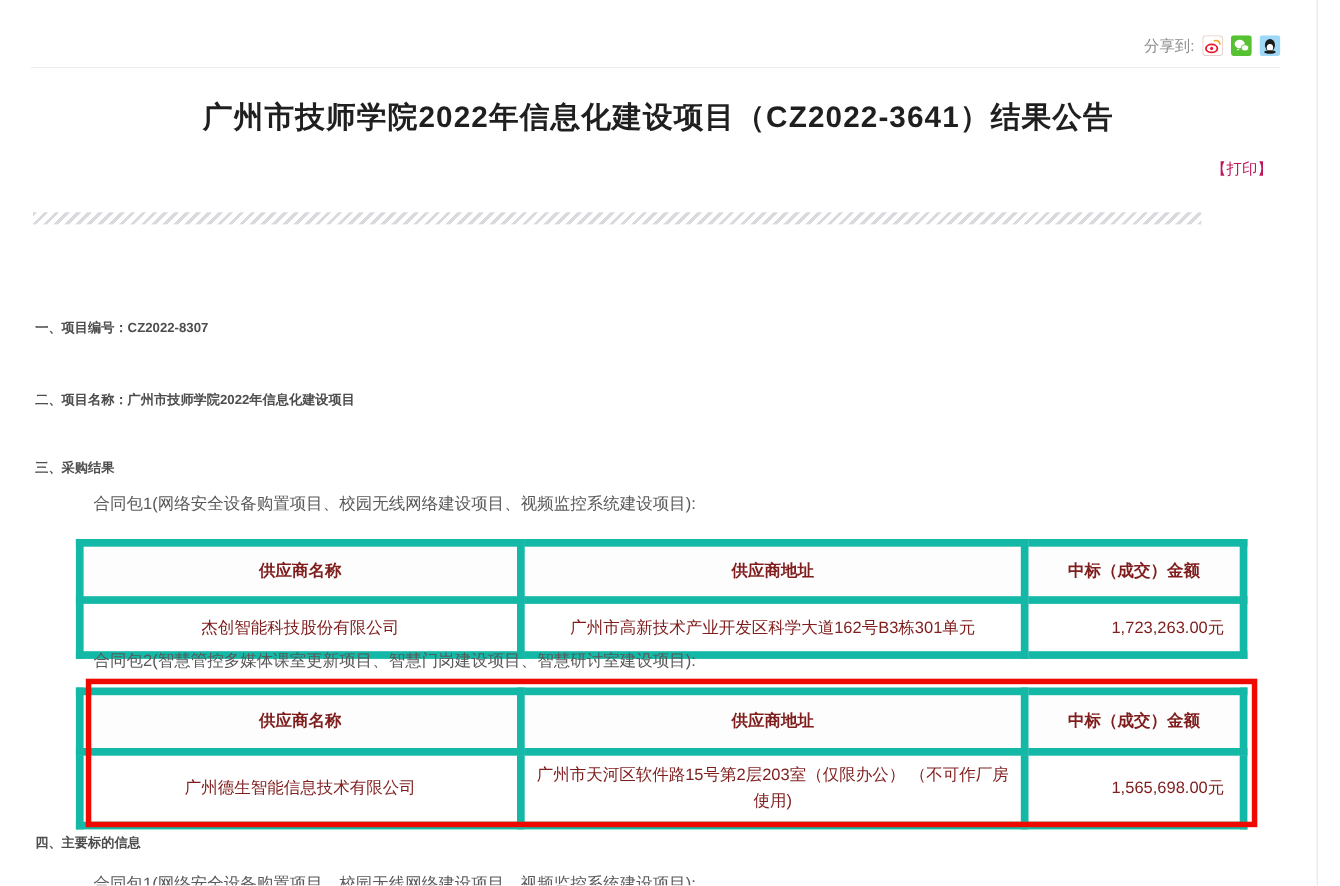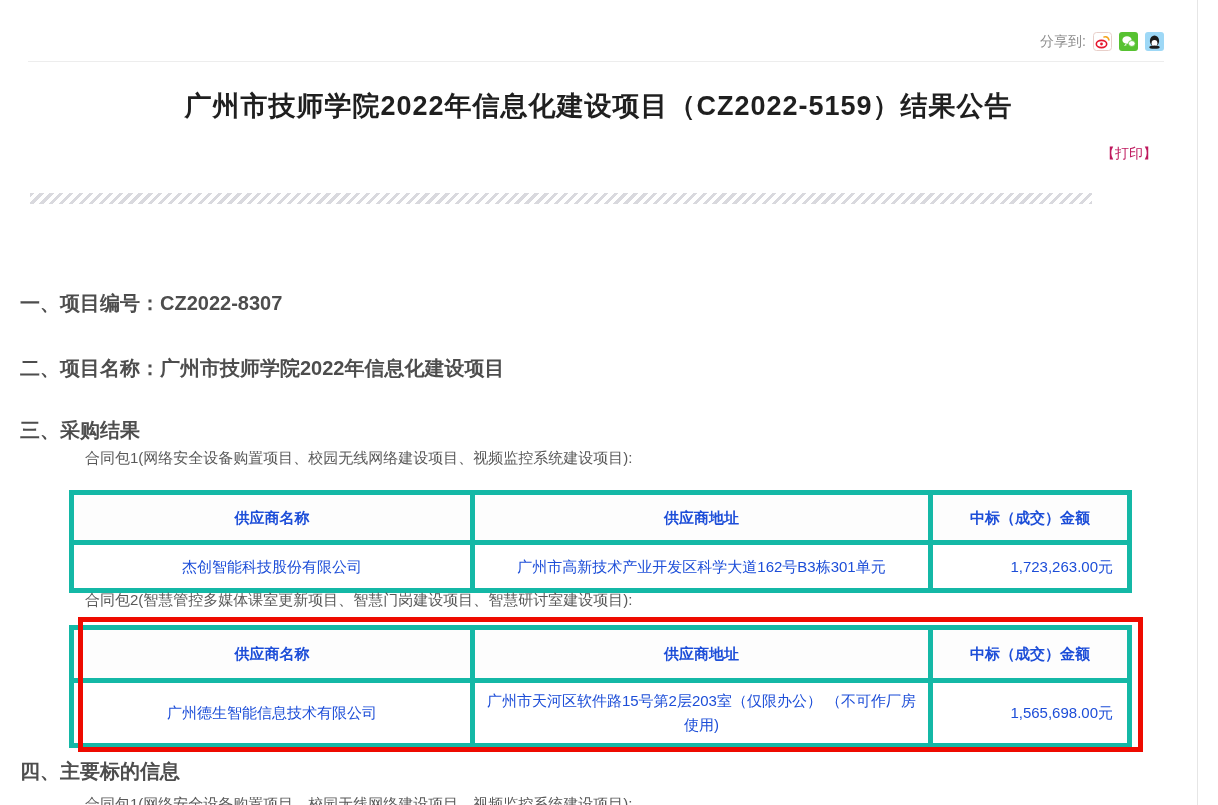--- a/index.html
+++ b/index.html
@@ -14,28 +14,28 @@
   .meta-divider{top:61px;left:28px;width:1136px;border-top:1px solid #ededed;}
   .share{top:32px;left:1040px;display:flex;align-items:flex-end;gap:7px;font-size:14px;color:#8c8c8c;}
   .share svg{display:block;cursor:pointer;}
   
   .title{top:88px;left:0;width:1197px;text-align:center;font-size:27px;font-weight:700;color:#1f1f1f;letter-spacing:1px;}
   .print{top:145px;left:1101px;font-size:14px;color:#be185d;cursor:pointer;}
   
   .hatch{top:193px;left:30px;width:1062px;height:11px;
     background:repeating-linear-gradient(135deg,#d9d9de 0 3px,#ffffff 3px 7px);}
   
-  .sec{left:20px;font-size:20px;font-weight:700;color:#4d4d4d;}
+  .sec{left:32px;font-size:12px;font-weight:700;color:#4d4d4d;}
   .sec1{top:290px;} .sec2{top:355px;} .sec3{top:417px;} .sec4{top:758px;}
   .pkg{left:85px;font-size:15px;color:#595959;}
   .pkg1{top:449px;} .pkg2{top:591px;}
   .cutline{top:794px;left:85px;font-size:15px;color:#595959;line-height:20px;}
   
   table.result{border-collapse:collapse;table-layout:fixed;width:1058px;background:#fff;}
-  table.result td{border:5px solid #14b8a6;font-size:15px;color:#1d4ed8;text-align:center;
+  table.result td{border:7px solid #14b8a6;font-size:15px;color:#7f1d1d;text-align:center;
     padding:4px 8px;line-height:24px;overflow:hidden;}
   table.result td.hdr{font-weight:700;background:#fdfdfd;font-size:15px;}
   table.result td.money{text-align:right;padding-right:14px;margin-top:16px;}
   .t1{top:490px;left:69px;}
   .t2{top:625px;left:69px;}
   .t1 td.hdr{height:37px;} .t1 td.body-cell{height:35px;}
   .t2 td.hdr{height:40px;} .t2 td.body-cell{height:52px;}
   
   .red-rect{top:617px;left:78px;width:1065px;height:135px;box-sizing:border-box;
     border:5px solid #ee0a00;background:transparent;pointer-events:none;z-index:6;}
@@ -64,21 +64,21 @@
     </svg>
     <svg width="19" height="19" viewBox="0 0 19 19">
       <rect x="0" y="0" width="19" height="19" rx="3" fill="#9ed8f6"></rect>
       <ellipse cx="9.5" cy="9" rx="4.6" ry="5.6" fill="#1b1b1b"></ellipse>
       <ellipse cx="9.5" cy="11.2" rx="2.9" ry="3.2" fill="#ffffff"></ellipse>
       <ellipse cx="9.5" cy="15.2" rx="5.2" ry="1.6" fill="#1b1b1b"></ellipse>
     </svg>
   </div>
   <div class="abs meta-divider"></div>
 
-  <div class="abs title">广州市技师学院2022年信息化建设项目（CZ2022-5159）结果公告</div>
+  <div class="abs title">广州市技师学院2022年信息化建设项目（CZ2022-3641）结果公告</div>
   <div class="abs print">【打印】</div>
 
   <div class="abs hatch"></div>
 
   <div class="abs sec sec1">一、项目编号：CZ2022-8307</div>
   <div class="abs sec sec2">二、项目名称：广州市技师学院2022年信息化建设项目</div>
   <div class="abs sec sec3">三、采购结果</div>
 
   <div class="abs pkg pkg1">合同包1(网络安全设备购置项目、校园无线网络建设项目、视频监控系统建设项目):</div>
 

